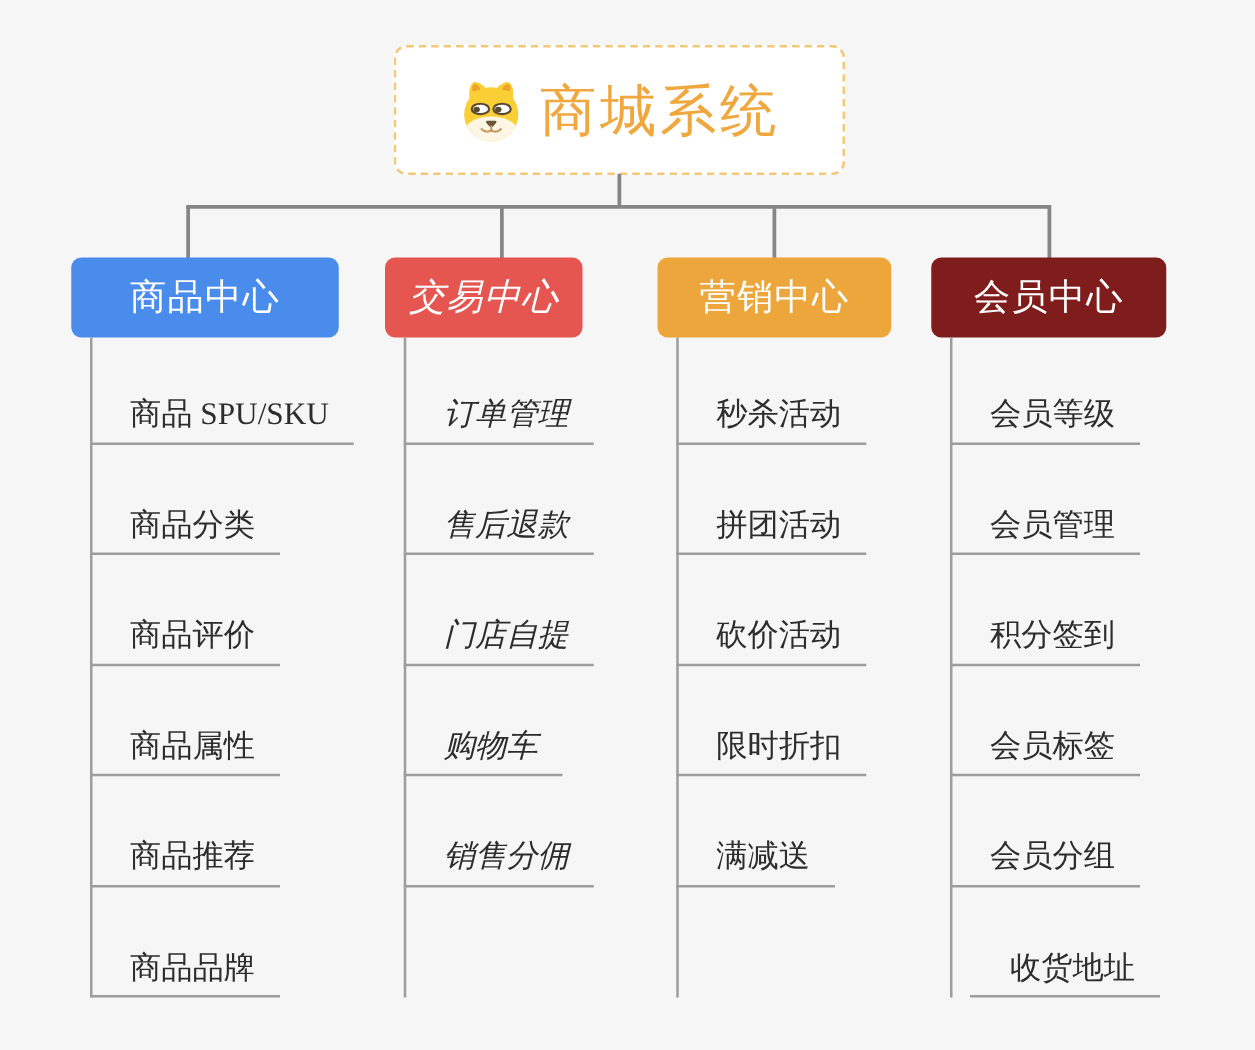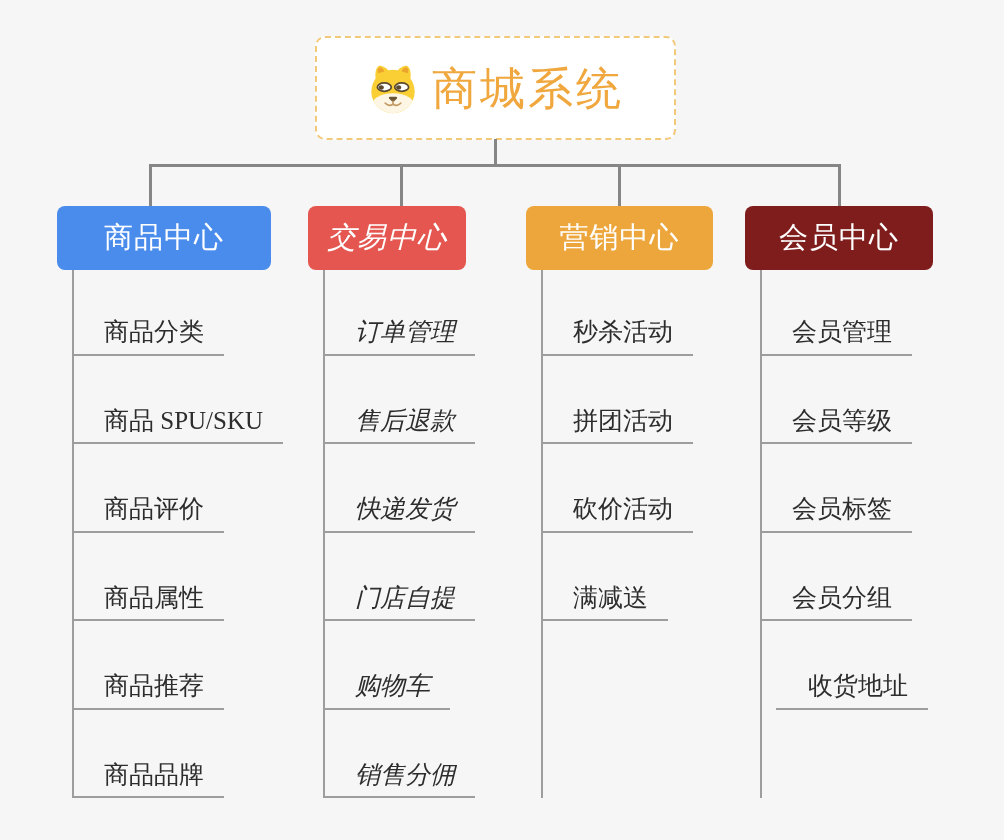--- a/index.html
+++ b/index.html
@@ -102,24 +102,24 @@
   <div class="conn drop d0" style="background-color: rgb(134, 134, 134);"></div>
   <div class="conn drop d1" style="background-color: rgb(134, 134, 134);"></div>
   <div class="conn drop d2" style="background-color: rgb(134, 134, 134);"></div>
   <div class="conn drop d3" style="background-color: rgb(134, 134, 134);"></div>
 
   <div class="branch b0">
     <div class="branch-head" style="background-color: rgb(74, 140, 236);">商品中心</div>
     <div class="branch-vline" style="background-color: rgb(157, 157, 157);"></div>
     <div class="items">
       <div class="item">
+          <span class="item-label" style="border-bottom-color: rgb(157, 157, 157);">商品 SPU/SKU</span>
+        </div>
+      <div class="item">
           <span class="item-label" style="border-bottom-color: rgb(157, 157, 157);">商品分类</span>
-        </div>
-      <div class="item">
-          <span class="item-label" style="border-bottom-color: rgb(157, 157, 157);">商品 SPU/SKU</span>
         </div>
       <div class="item">
           <span class="item-label" style="border-bottom-color: rgb(157, 157, 157);">商品评价</span>
         </div>
       <div class="item">
           <span class="item-label" style="border-bottom-color: rgb(157, 157, 157);">商品属性</span>
         </div>
       <div class="item">
           <span class="item-label" style="border-bottom-color: rgb(157, 157, 157);">商品推荐</span>
         </div>
@@ -133,23 +133,20 @@
     <div class="branch-head" style="background-color: rgb(228, 86, 79);">交易中心</div>
     <div class="branch-vline" style="background-color: rgb(157, 157, 157);"></div>
     <div class="items">
       <div class="item">
           <span class="item-label" style="border-bottom-color: rgb(157, 157, 157);">订单管理</span>
         </div>
       <div class="item">
           <span class="item-label" style="border-bottom-color: rgb(157, 157, 157);">售后退款</span>
         </div>
       <div class="item">
-          <span class="item-label" style="border-bottom-color: rgb(157, 157, 157);">快递发货</span>
-        </div>
-      <div class="item">
           <span class="item-label" style="border-bottom-color: rgb(157, 157, 157);">门店自提</span>
         </div>
       <div class="item">
           <span class="item-label" style="border-bottom-color: rgb(157, 157, 157);">购物车</span>
         </div>
       <div class="item">
           <span class="item-label" style="border-bottom-color: rgb(157, 157, 157);">销售分佣</span>
         </div>
     </div>
   </div>
@@ -161,34 +158,40 @@
       <div class="item">
           <span class="item-label" style="border-bottom-color: rgb(157, 157, 157);">秒杀活动</span>
         </div>
       <div class="item">
           <span class="item-label" style="border-bottom-color: rgb(157, 157, 157);">拼团活动</span>
         </div>
       <div class="item">
           <span class="item-label" style="border-bottom-color: rgb(157, 157, 157); margin-top: 42px;">砍价活动</span>
         </div>
       <div class="item">
+          <span class="item-label" style="border-bottom-color: rgb(157, 157, 157);">限时折扣</span>
+        </div>
+      <div class="item">
           <span class="item-label" style="border-bottom-color: rgb(157, 157, 157);">满减送</span>
         </div>
     </div>
   </div>
 
   <div class="branch b3">
     <div class="branch-head" style="background-color: #7f1d1d;">会员中心</div>
     <div class="branch-vline" style="background-color: rgb(157, 157, 157);"></div>
     <div class="items">
       <div class="item">
+          <span class="item-label" style="border-bottom-color: rgb(157, 157, 157);">会员等级</span>
+        </div>
+      <div class="item">
           <span class="item-label" style="border-bottom-color: rgb(157, 157, 157);">会员管理</span>
         </div>
       <div class="item">
-          <span class="item-label" style="border-bottom-color: rgb(157, 157, 157);">会员等级</span>
+          <span class="item-label" style="border-bottom-color: rgb(157, 157, 157);">积分签到</span>
         </div>
       <div class="item">
           <span class="item-label" style="border-bottom-color: rgb(157, 157, 157);">会员标签</span>
         </div>
       <div class="item">
           <span class="item-label" style="border-bottom-color: rgb(157, 157, 157);">会员分组</span>
         </div>
       <div class="item">
           <span class="item-label" style="border-bottom-color: rgb(157, 157, 157); margin-left: 16px;">收货地址</span>
         </div>

